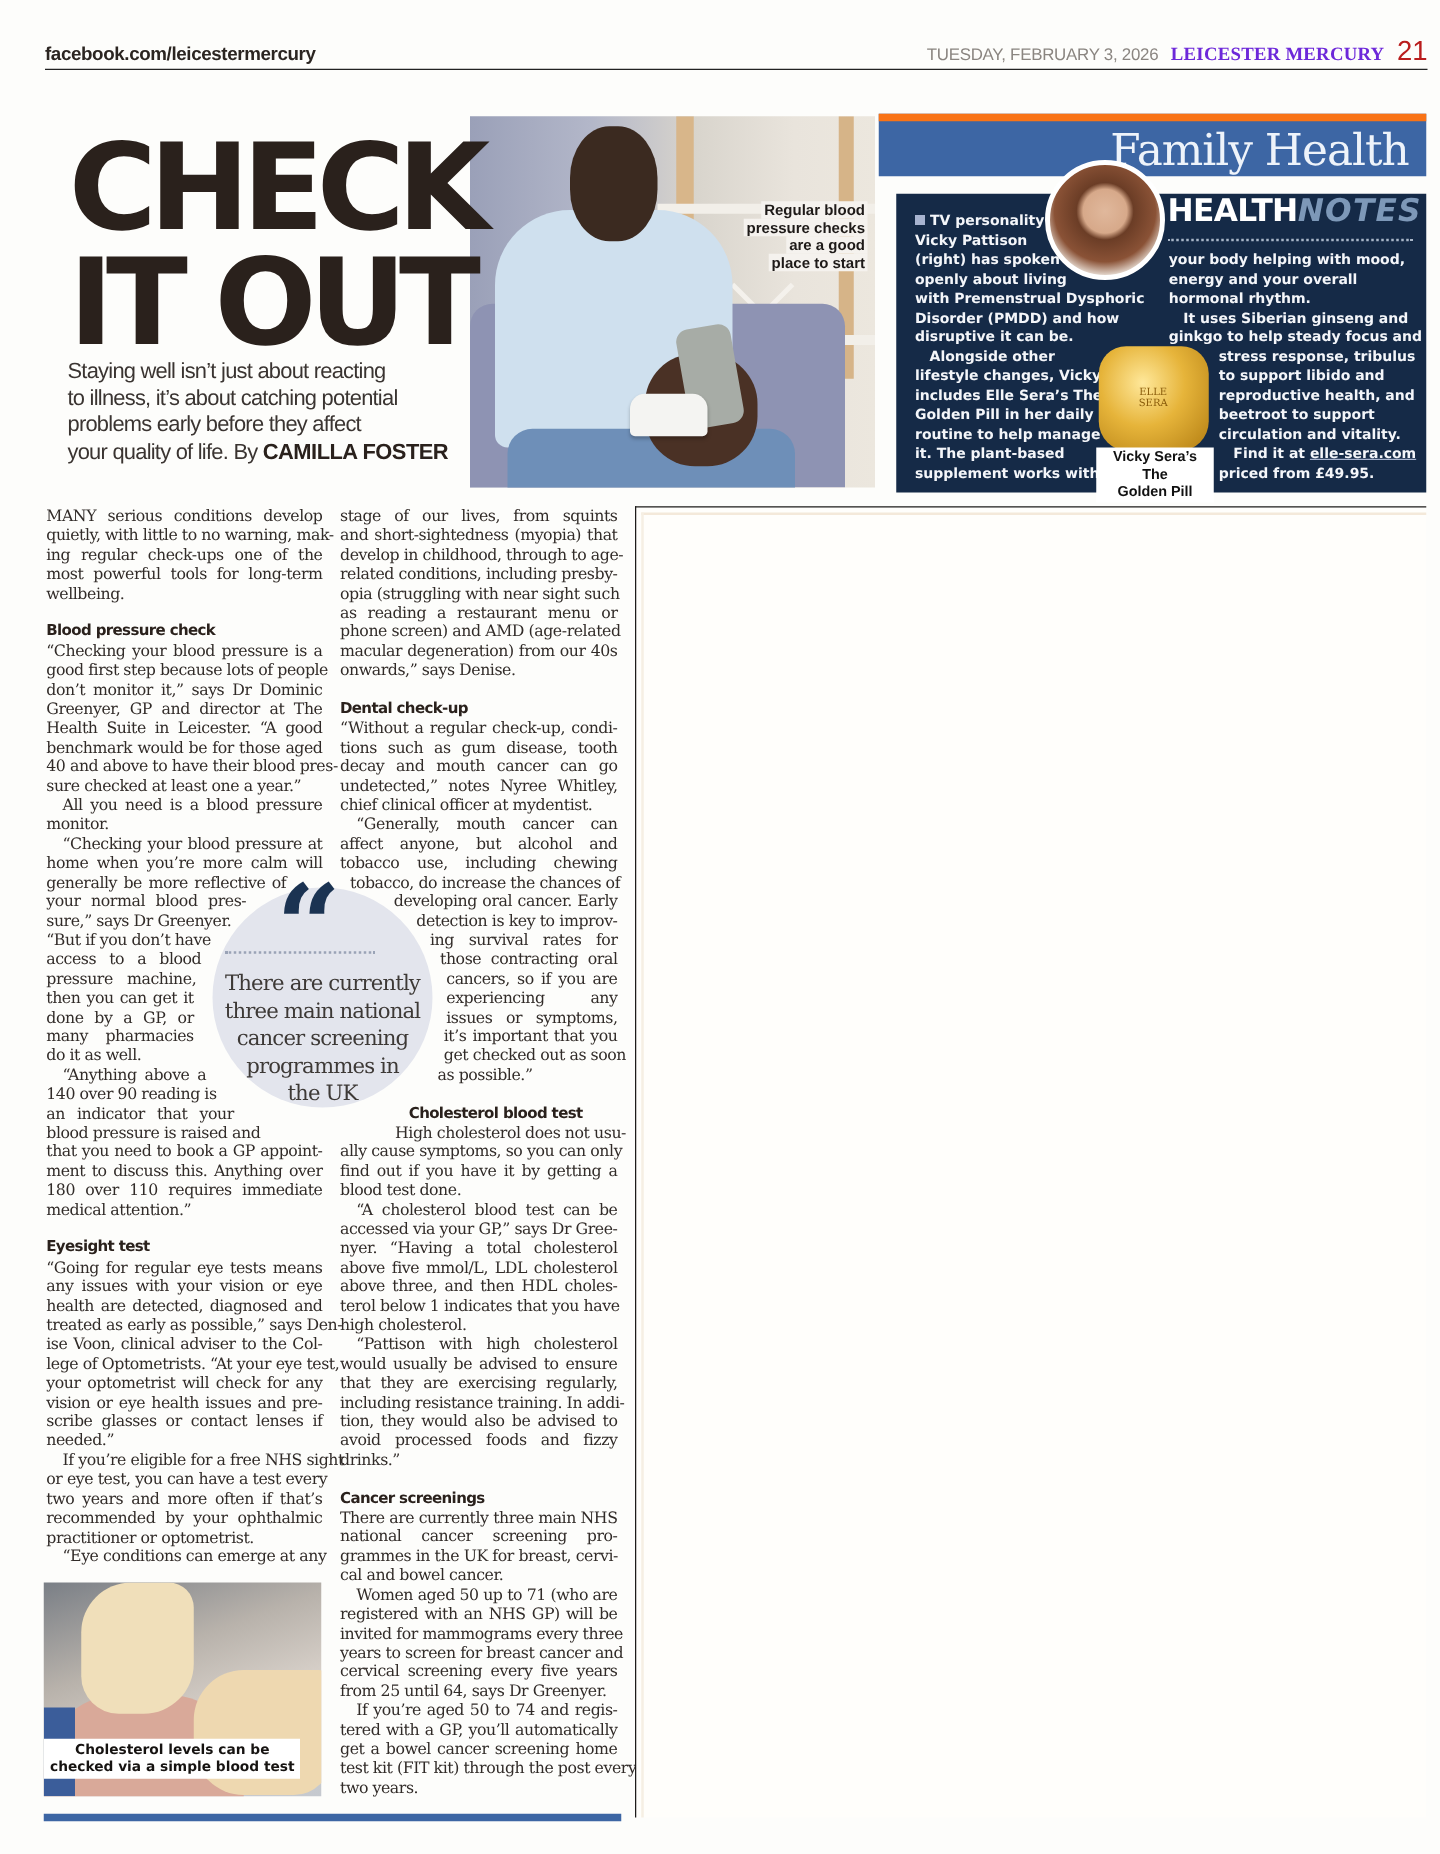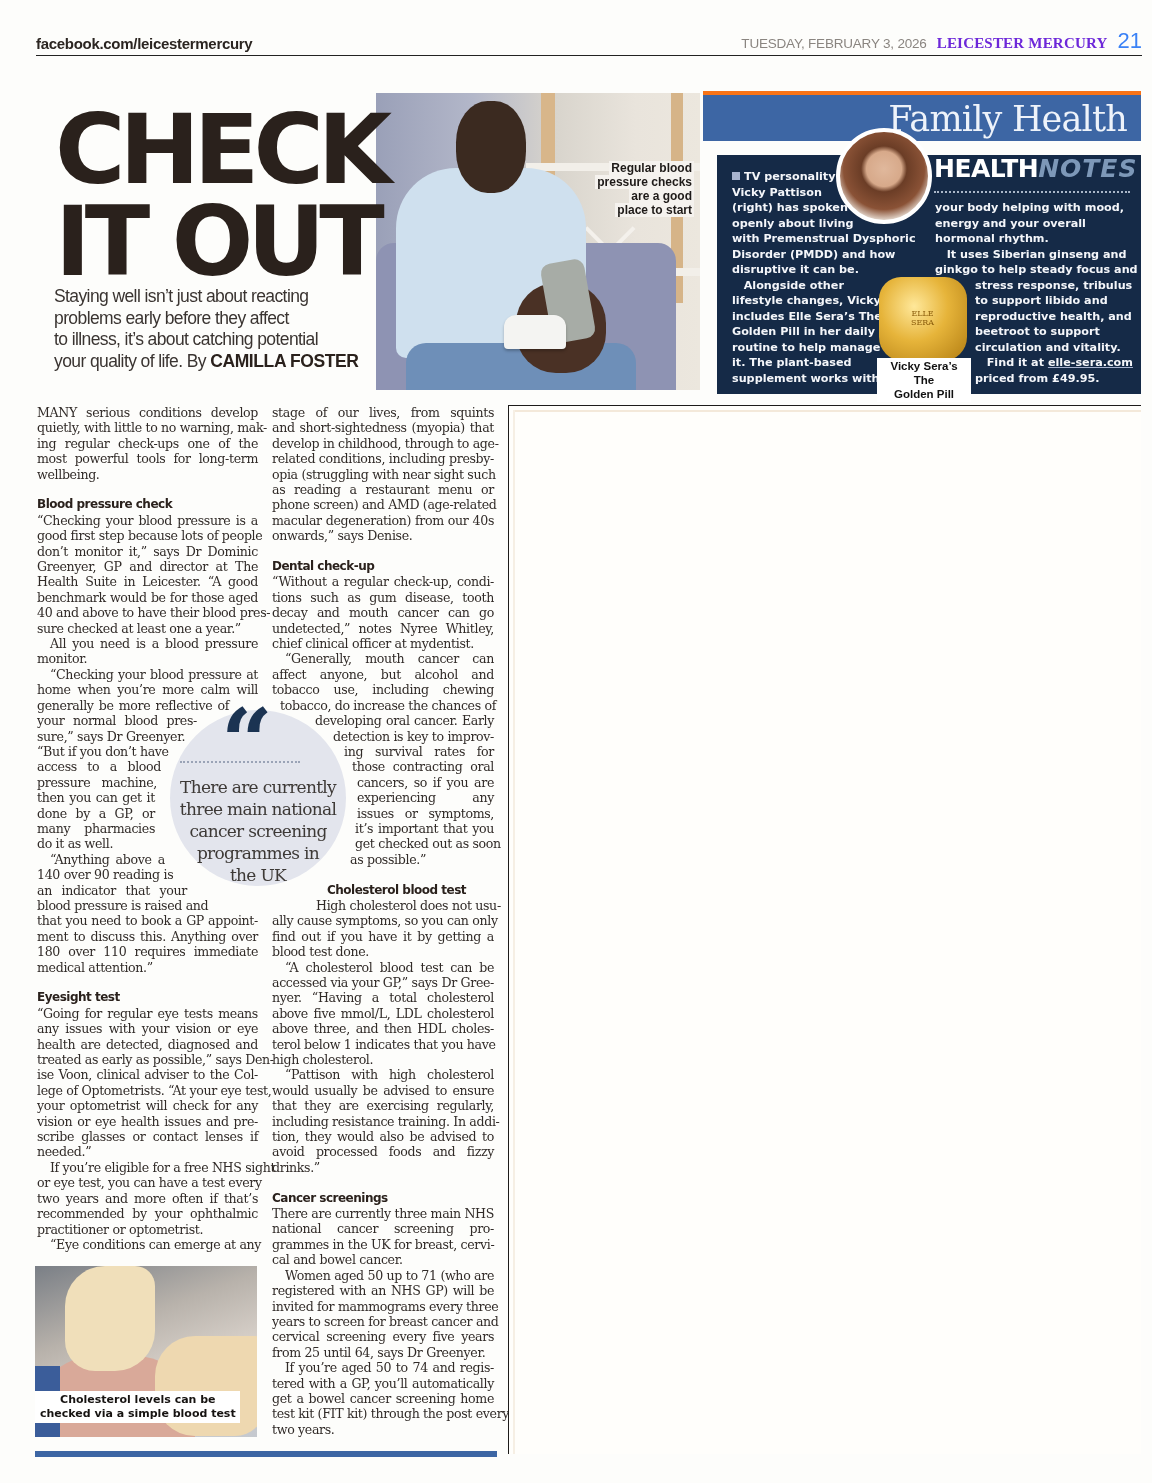--- a/index.html
+++ b/index.html
@@ -5,21 +5,21 @@
   * { box-sizing: border-box; margin: 0; padding: 0; }
   html, body { width: 1152px; height: 1483px; background: #fdfdfb; overflow: hidden; }
   body { position: relative; font-family: "DejaVu Serif", serif; color: #2a2522; }
 
   
   .masthead { position: absolute; left: 36px; top: 32px; width: 1106px; height: 24px; border-bottom: 1.5px solid #222; }
   .mh-left { position: absolute; left: 0; top: 3px; font-family: "Liberation Sans", sans-serif; font-weight: bold; font-size: 15px; color: #2b2521; letter-spacing: -0.3px; }
   .mh-right { position: absolute; right: 0; top: -4px; display: flex; align-items: baseline; gap: 10px; }
   .mh-date { font-family: "Liberation Sans", sans-serif; font-size: 13.5px; color: #8a8580; letter-spacing: -0.2px; }
   .mh-paper { font-family: "Liberation Serif", serif; font-weight: bold; font-size: 15px; color: #6d28d9; letter-spacing: 0.2px; }
-  .mh-page { font-family: "Liberation Sans", sans-serif; font-size: 22px; color: #3b82f6; }
+  .mh-page { font-family: "Liberation Sans", sans-serif; font-size: 22px; color: #b91c1c; }
 
   
   .headline { position: absolute; left: 55px; top: 104px; font-family: "DejaVu Sans", sans-serif; font-weight: bold; font-size: 96px; line-height: 92px; letter-spacing: -6px; color: #2a211c; z-index: 3; }
   .headline div { transform: scaleY(1.0); }
   .standfirst { position: absolute; left: 54px; top: 286px; width: 320px; font-family: "Liberation Sans", sans-serif; font-size: 17.5px; line-height: 21.5px; color: #3a3431; letter-spacing: -0.6px; z-index: 3; }
   .standfirst .byline { font-weight: bold; color: #2a211c; letter-spacing: -0.4px; }
 
   .hero-photo { position: absolute; left: 376px; top: 93px; width: 324px; height: 297px; overflow: hidden; z-index: 1;
     background: linear-gradient(90deg, #9aa0b8 0%, #b3b7c9 30%, #d8d4cc 55%, #e9e4dc 80%, #ece7de 100%); }
   .hero-photo .shelf1 { position: absolute; left: 150px; top: 70px; width: 174px; height: 8px; background: #f2efe9; }
@@ -31,21 +31,21 @@
   .hero-photo .man-head { position: absolute; left: 80px; top: 8px; width: 70px; height: 92px; background: #3b2a20; border-radius: 45% 45% 45% 45%; }
   .hero-photo .jeans { position: absolute; left: 30px; top: 250px; width: 230px; height: 60px; background: #6e8fb8; border-radius: 20px 20px 0 0; }
   .hero-photo .arm { position: absolute; left: 140px; top: 190px; width: 90px; height: 90px; background: #4a3125; border-radius: 40px; }
   .hero-photo .cuff { position: absolute; left: 170px; top: 168px; width: 44px; height: 80px; background: #a7aca6; border-radius: 10px; transform: rotate(-10deg); }
   .hero-photo .monitor { position: absolute; left: 128px; top: 222px; width: 62px; height: 34px; background: #f4f4f2; border-radius: 12px 12px 4px 4px; box-shadow: 0 2px 3px rgba(0,0,0,0.25); }
   .hero-photo .heart { position: absolute; left: 216px; top: 118px; width: 36px; height: 36px; border: 4px solid #f4f1ec; border-top: none; border-left: none; transform: rotate(45deg); }
   .hero-caption { position: absolute; right: 6px; top: 68px; text-align: right; font-family: "Liberation Sans", sans-serif; font-weight: bold; font-size: 12px; line-height: 14px; color: #1e1a18; }
   .hero-caption span { background: #f5f2ee; padding: 0 2px; }
 
   
-  .fh-band { position: absolute; left: 703px; top: 91px; width: 438px; height: 50px; background: #3d66a4; border-top: 4px solid #f97316; }
+  .fh-band { position: absolute; left: 703px; top: 91px; width: 438px; height: 50px; background: #3d66a4; border-top: 6px solid #f97316; }
   .fh-title { position: absolute; right: 14px; top: 4px; font-family: "DejaVu Serif", serif; font-size: 35px; color: #eef3fa; letter-spacing: -0.8px; font-weight: normal; }
   .hn-box { position: absolute; left: 717px; top: 155px; width: 424px; height: 239px; background: #152a47; color: #f4f6fa; font-family: "DejaVu Sans", sans-serif; font-weight: bold; font-size: 11.2px; line-height: 15.5px; }
   .hn-avatar { position: absolute; left: 119px; top: -27px; width: 96px; height: 96px; border-radius: 50%; border: 4px solid #fff; background: radial-gradient(circle at 50% 42%, #e0b89c 0%, #d7a98a 26%, #6b3d26 34%, #8a5236 60%, #efe8e0 78%); overflow: hidden; z-index: 2; }
   .hn-logo { position: absolute; left: 217px; top: 6px; font-family: "DejaVu Sans", sans-serif; font-size: 25px; font-weight: bold; letter-spacing: -0.5px; }
   .hn-logo .health { color: #fff; }
   .hn-logo .notes { color: #7d98b8; font-style: italic; font-weight: bold; letter-spacing: 1px; }
   .hn-rule { position: absolute; left: 217px; top: 36px; width: 196px; border-top: 2px dotted #a9b6c8; }
   .hn-left { position: absolute; left: 15px; top: 14px; }
   .hn-left div, .hn-right div { white-space: nowrap; }
   .hn-right { position: absolute; left: 218px; top: 45px; }
@@ -117,22 +117,22 @@
   </div>
 </div>
 
 <h1 class="headline">
   <div>CHECK</div>
   <div>IT OUT</div>
 </h1>
 
 <div class="standfirst">
   <div>Staying well isn’t just about reacting</div>
+  <div>to illness, it’s about catching potential</div>
   <div>problems early before they affect</div>
-  <div>to illness, it’s about catching potential</div>
   <div><span>your quality of life. By </span><span class="byline">CAMILLA FOSTER</span></div>
 </div>
 
 <div class="fh-band">
   <div class="fh-title">Family Health</div>
 </div>
 
 <div class="hn-box">
   <div class="hn-avatar"></div>
   <div class="hn-logo"><span class="health">HEALTH</span><span class="notes">NOTES</span></div>

